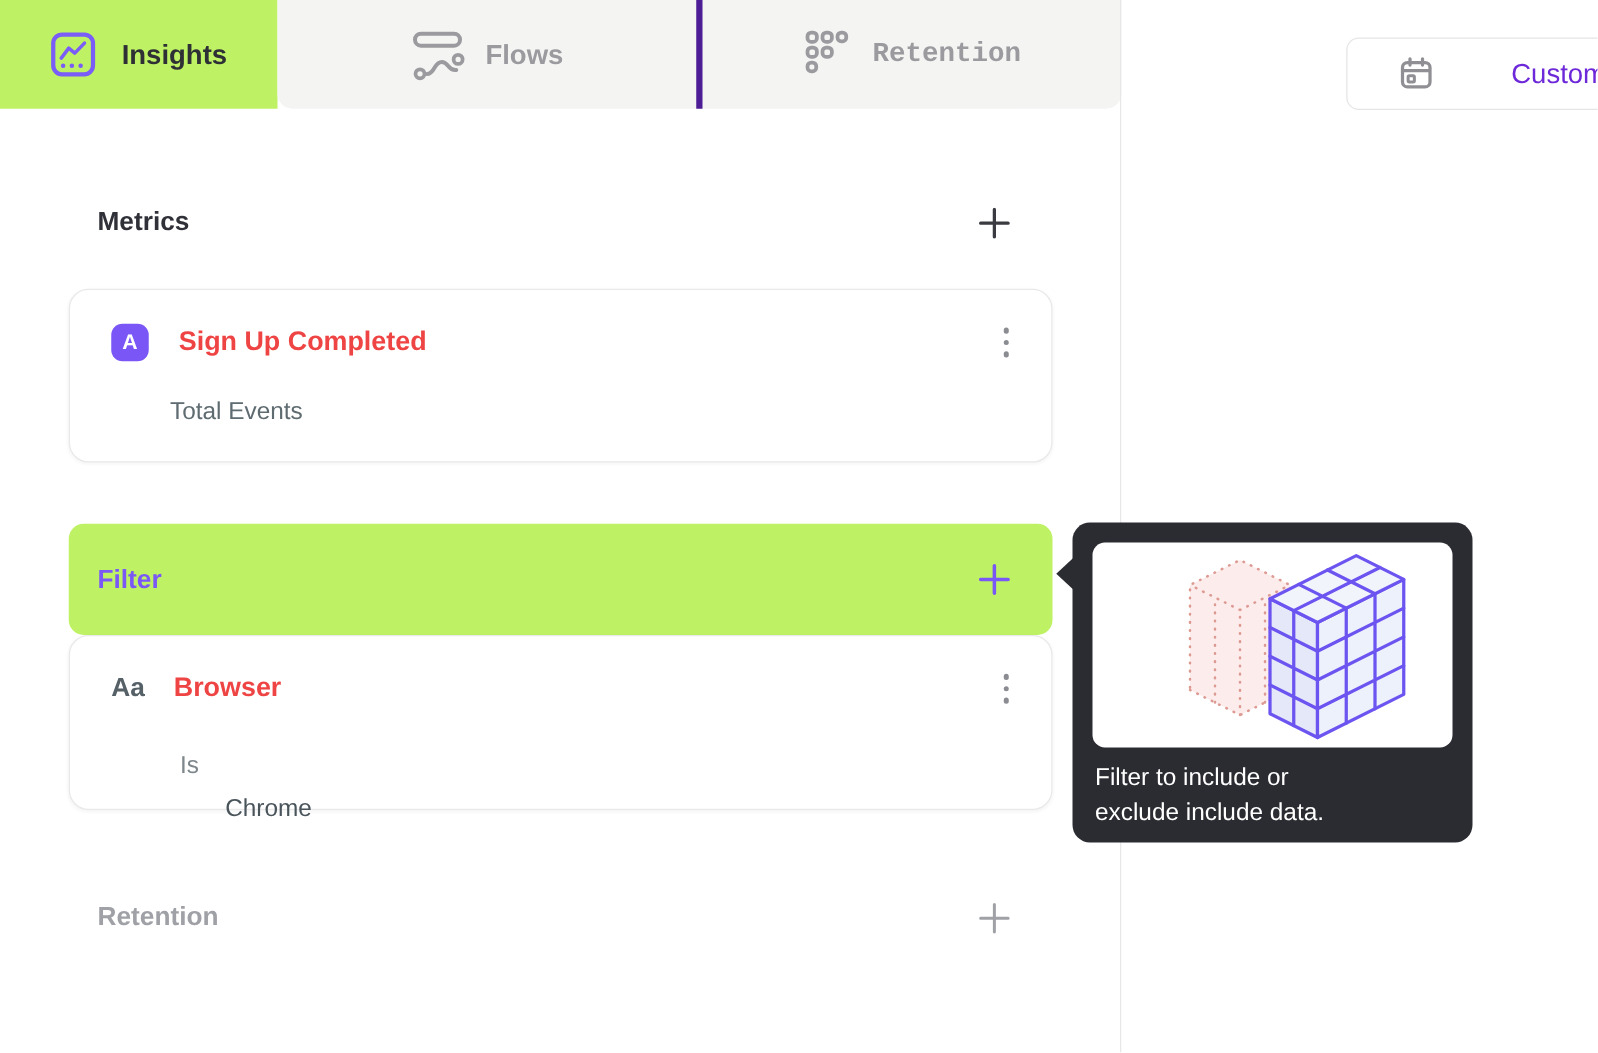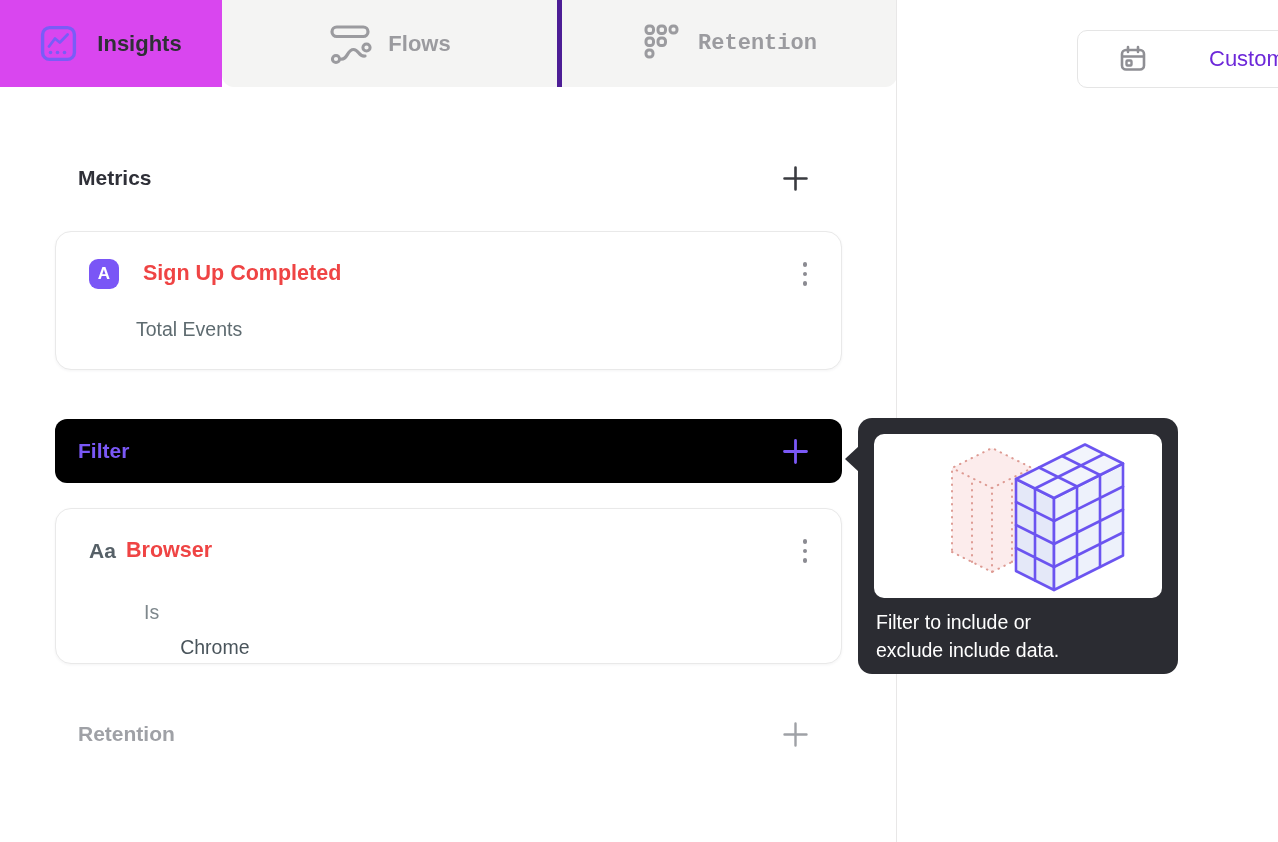--- a/index.html
+++ b/index.html
@@ -2,21 +2,21 @@
 <html><head>
 <meta charset="utf-8">
 <style>
   * { margin:0; padding:0; box-sizing:border-box; }
   html,body { width:1278px; height:842px; overflow:hidden; background:#ffffff;
               font-family:"Liberation Sans", sans-serif; position:relative; }
 
   
   .tabstrip { position:absolute; left:0; top:0; height:87px; width:897px; }
   .tab-active { position:absolute; left:0; top:0; width:222px; height:87px;
-                background:#d946ef; display:flex; align-items:center; justify-content:center;
+                background:#bef264; display:flex; align-items:center; justify-content:center;
                 gap:20px; cursor:pointer; }
   .tab-active .tab-label { color:#2e3035; font-size:22px; font-weight:600; }
   .tabs-gray { position:absolute; left:222px; top:0; width:675px; height:87px;
                background:#f4f4f3; border-radius:0 0 12px 12px; display:flex; }
   .tab-gray { flex:1; display:flex; align-items:center; justify-content:center; gap:16px;
               cursor:pointer; }
   .tab-gray + .tab-gray { border-left:5px solid #4c1d95;font-family:Liberation Mono, monospace; }
   .tab-gray .tab-label { color:#9b9b9f; font-size:22px; font-weight:600; }
 
   
@@ -26,40 +26,40 @@
                 display:flex; align-items:center; padding-left:40px; gap:17px; cursor:pointer; }
   .custom-btn .btn-label { color:#6d28d9; font-size:22px; font-weight:500;margin-left:44px; }
 
   
   .section-row { position:absolute; left:55px; width:787px; display:flex;
                  align-items:center; justify-content:space-between;
                  padding:0 34px 0 23px; }
   .section-title { font-size:21px; font-weight:700; }
   .metrics-row   { top:156px; height:44px; }
   .metrics-row .section-title { color:#2f3038; }
-  .filter-row    { top:419px; height:64px; background:#000000; border-radius:12px; cursor:pointer; }
+  .filter-row    { top:419px; height:89px; background:#bef264; border-radius:12px; cursor:pointer; }
   .filter-row .section-title { color:#7a58f6; }
   .breakdown-row { top:710px; height:48px; }
   .breakdown-row .section-title { color:#9fa1a6; }
 
   .add-btn { width:26px; height:26px; display:flex; align-items:center; justify-content:center;
              cursor:pointer; background:none; border:none; }
 
   .card { position:absolute; left:55px; width:787px; background:#fff;
           border:1px solid #e9e9e9; border-radius:16px;
           box-shadow:0 1px 3px rgba(40,40,60,.05); cursor:pointer; }
   .card-metric  { top:231px; height:139px; }
-  .card-filter  { top:508px; height:156px; }
+  .card-filter  { top:508px; height:140px; }
   .card-top { position:absolute; left:33px; top:26px; right:30px; display:flex; align-items:center; }
   .badge-a { width:30px; height:30px; border-radius:9px; background:#7a56f6; color:#fff;
              font-size:17px; font-weight:700; display:flex; align-items:center;
              justify-content:center; flex:0 0 auto; }
   .type-aa { width:34px; color:#566067; font-size:21px; font-weight:600; flex:0 0 auto; }
   .card-title { margin-left:24px; color:#ef4444; font-size:21.5px; font-weight:600; }
-  .card-filter .card-title { margin-left:3px; }
+  .card-filter .card-title { margin-left:16px; }
   .kebab { margin-left:auto; display:flex; flex-direction:column; gap:5px; padding:4px; cursor:pointer; }
   .kebab i { width:4.5px; height:4.5px; border-radius:50%; background:#8b8b92; display:block; }
   .card-sub { position:absolute; left:80px; top:86px; font-size:19.5px; color:#5e6b70; }
   .clause { position:absolute; left:88px; top:92px; font-size:19.5px; display:flex; gap:21px; }
   .clause .op  { color:#7e878c; }
   .clause .val { color:#49545b; font-weight:500;margin-top:35px; }
 
   
   .tooltip { position:absolute; left:858px; top:418px; width:320px; height:256px;
              background:#2b2c32; border-radius:14px; z-index:5; }

